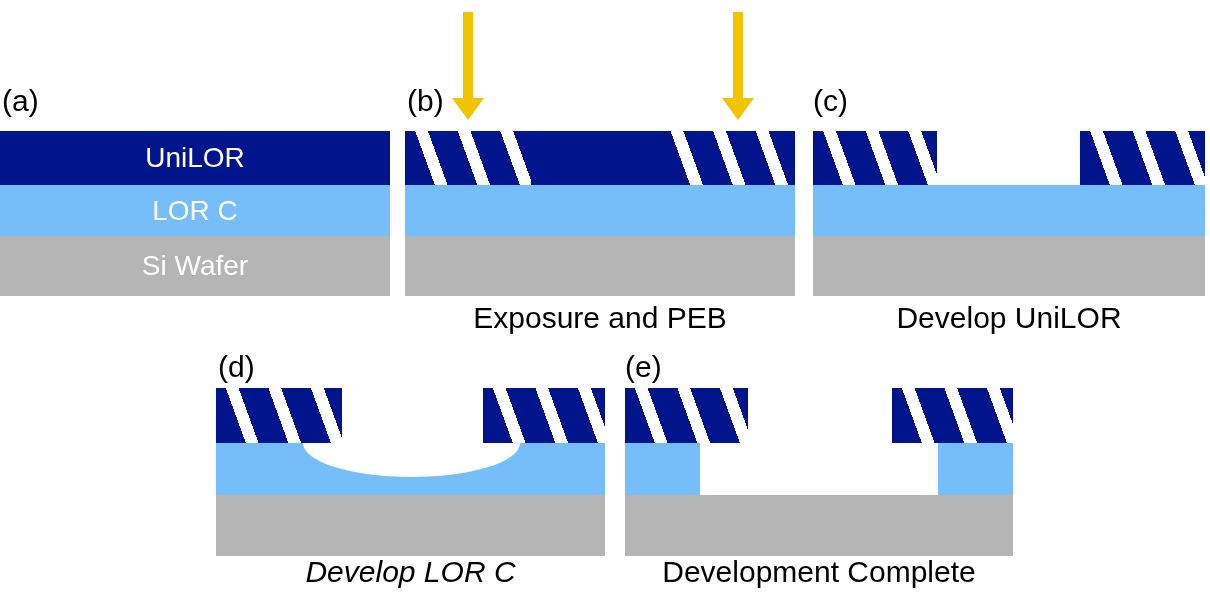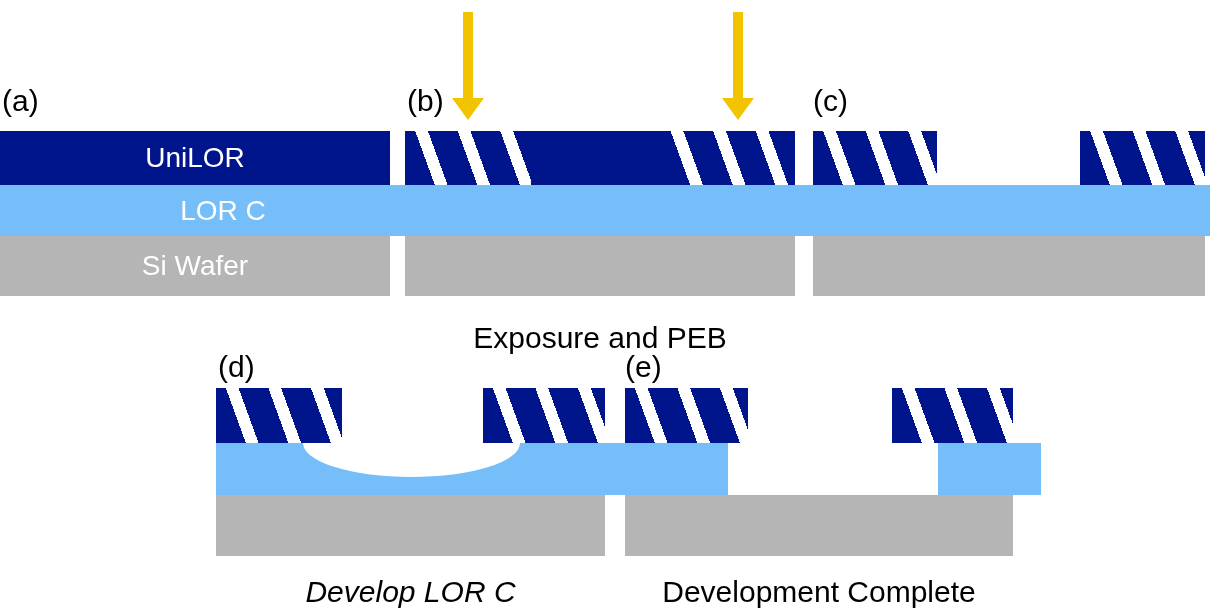--- a/index.html
+++ b/index.html
@@ -10,24 +10,24 @@
     font-family:"Liberation Sans", sans-serif;
     overflow:hidden;
   }
   .abs{position:absolute;}
   .panel-label{
     font-size:30px;line-height:34px;color:var(--label-text,#000);
     white-space:nowrap;
   }
   .caption{
     font-size:30px;line-height:36px;color:var(--label-text,#000);
-    text-align:center;white-space:nowrap;margin-top:20px;
+    text-align:center;white-space:nowrap;
   }
   .layer-navy{background:var(--unilor-navy,#00148C);}
-  .layer-lorc{background:var(--lorc-blue,#75BEFA);padding-left:28px;}
+  .layer-lorc{background:var(--lorc-blue,#75BEFA);}
   .layer-wafer{background:var(--wafer-gray,#B5B5B5);}
   .layer-text{
     color:var(--layer-text,#fff);font-size:28px;
     display:flex;align-items:center;justify-content:center;
   }
   .hatch{
     background:repeating-linear-gradient(
       70deg,
       var(--unilor-navy,#00148C) 0 28px,
       var(--exposed-hatch-white,#ffffff) 28px 40px
@@ -74,20 +74,21 @@
     <div class="abs layer-navy" style="left:126px;top:0;width:140px;height:54px;"></div>
   </div>
   <div class="abs layer-lorc" style="left:405px;top:185px;width:390px;height:51px;"></div>
   <div class="abs layer-wafer" style="left:405px;top:236px;width:390px;height:60px;"></div>
   <div class="abs caption" style="left:405px;top:300px;width:390px;">Exposure and PEB</div>
 
   <div class="abs hatch" style="left:813px;top:131px;width:124px;height:54px;"></div>
   <div class="abs hatch" style="left:1080px;top:131px;width:125px;height:54px;"></div>
   <div class="abs layer-lorc" style="left:813px;top:185px;width:392px;height:51px;"></div>
   <div class="abs layer-wafer" style="left:813px;top:236px;width:392px;height:60px;"></div>
+  <div class="abs caption" style="left:813px;top:300px;width:392px;">Develop UniLOR</div>
 
   <div class="abs hatch" style="left:216px;top:388px;width:126px;height:55px;"></div>
   <div class="abs hatch" style="left:483px;top:388px;width:122px;height:55px;"></div>
   <div class="abs layer-lorc lorc-bowl-wrap" style="left:216px;top:443px;width:389px;height:52px;">
     <div class="bowl"></div>
   </div>
   <div class="abs layer-wafer" style="left:216px;top:495px;width:389px;height:61px;"></div>
   <div class="abs caption" style="left:216px;top:554px;width:389px;font-style:italic;">Develop LOR C</div>
 
   <div class="abs hatch" style="left:625px;top:388px;width:123px;height:55px;"></div>

